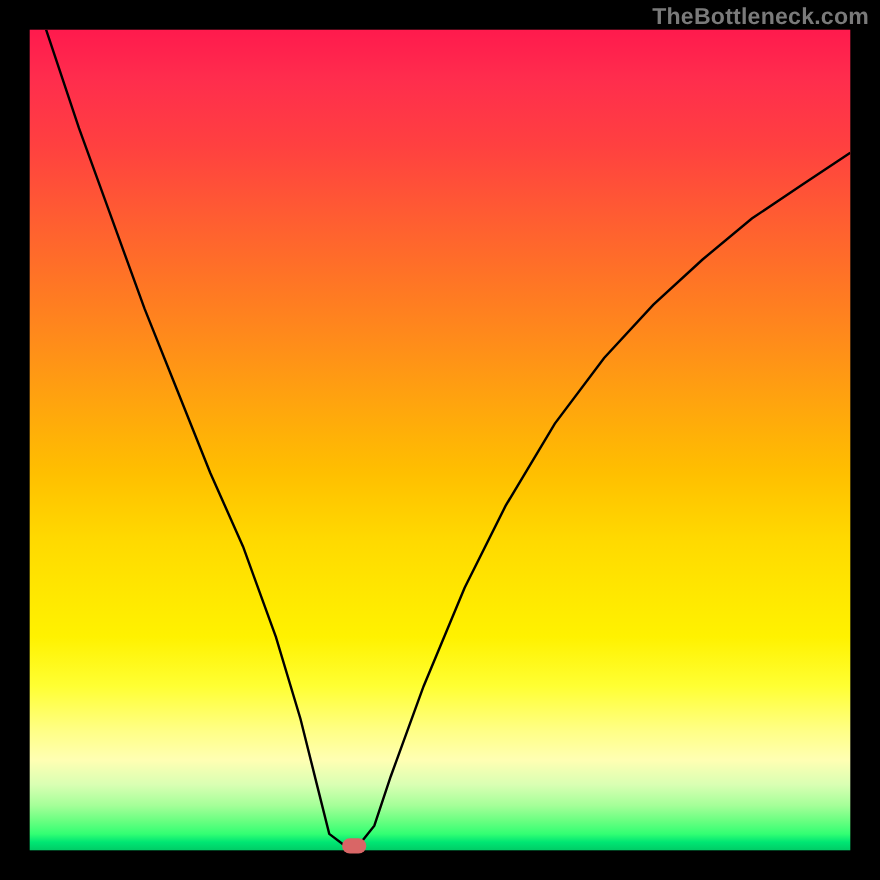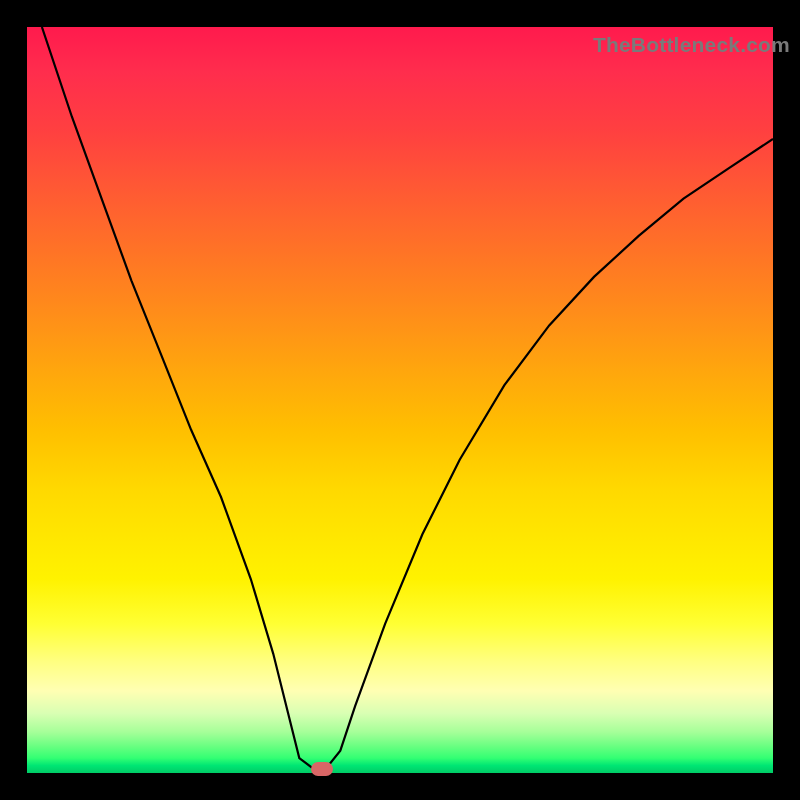--- a/index.html
+++ b/index.html
@@ -59,21 +59,20 @@
   }
   .watermark {
     position: absolute;
     top: 4px;
     right: 10px;
     font-family: Arial, Helvetica, sans-serif;
     font-size: 21px;
     font-weight: 600;
     color: #7a7a7a;
     letter-spacing: 0.2px;
-    margin-top: 29px;
   }
 </style>
 </head>
 <body>
 
 <div class="chart-container">
   <div class="plot-area">
     <svg class="curve-svg" viewBox="0 0 746 746" preserveAspectRatio="none">
       <path id="curve-path" fill="none" stroke="#000" stroke-width="2.2" d="M14.9 0.0 L44.8 89.5 L74.6 171.6 L104.4 253.6 L134.3 328.2 L164.1 402.8 L194.0 470.0 L223.8 552.0 L246.2 626.6 L261.1 686.3 L272.3 731.1 L287.2 742.3 L298.4 742.3 L313.3 723.6 L328.2 678.9 L358.1 596.8 L395.4 507.3 L432.7 432.7 L477.4 358.1 L522.2 298.4 L567.0 249.9 L611.7 208.9 L656.5 171.6 L701.2 141.7 L746.0 111.9 "></path>
     </svg>

